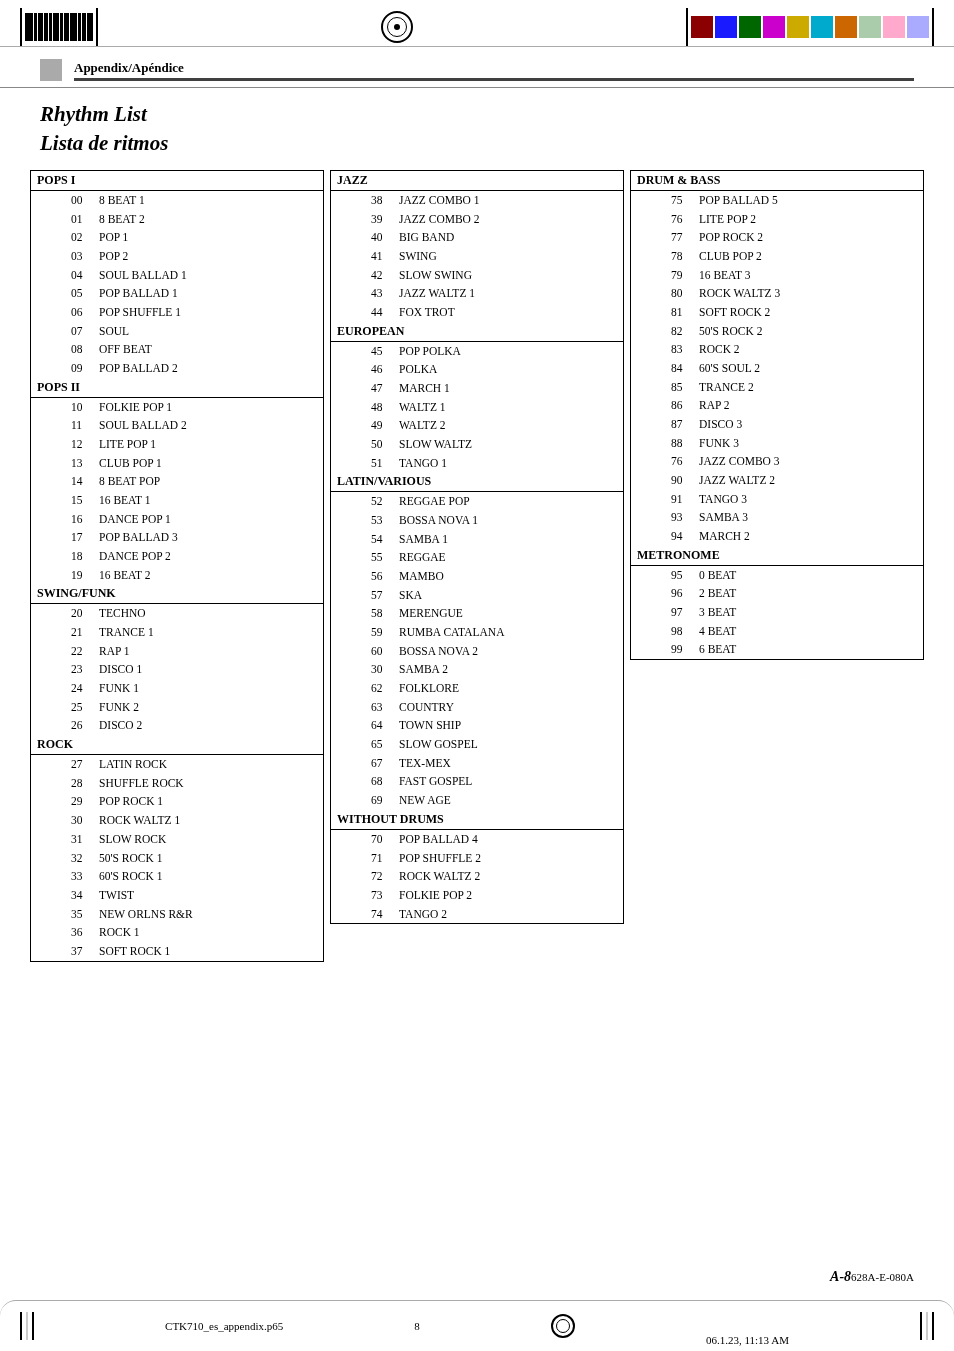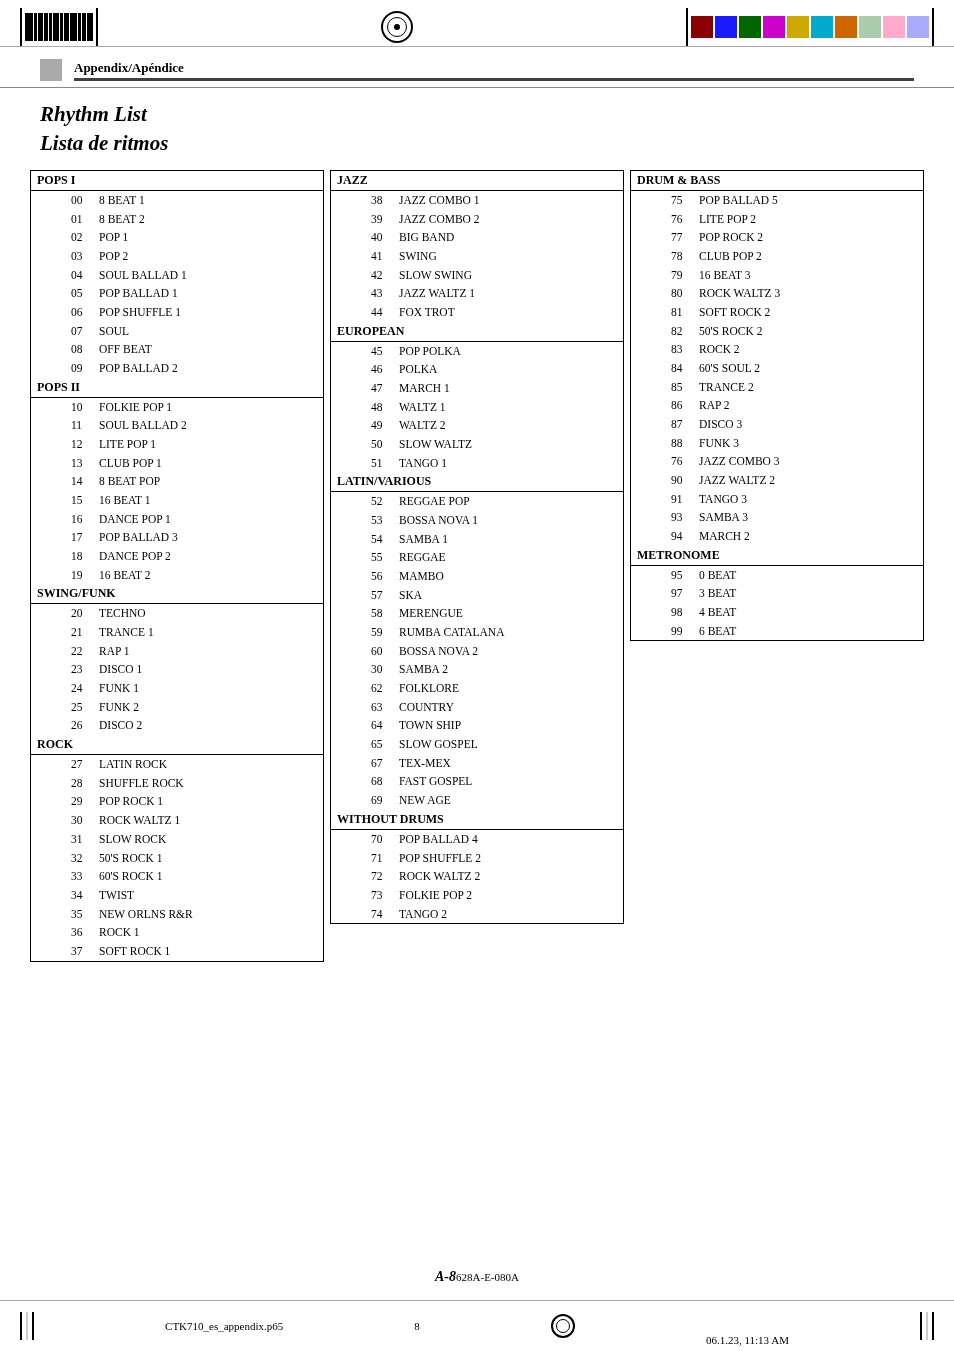--- a/index.html
+++ b/index.html
@@ -518,42 +518,46 @@
           <span class="name">MARCH 2</span>
         </div>
     </div>
     <div class="cat-header">METRONOME</div>
     <div class="cat-rows">
       <div class="cat-row">
           <span class="num">95</span>
           <span class="name">0 BEAT</span>
         </div>
       <div class="cat-row">
+          <span class="num">96</span>
+          <span class="name">2 BEAT</span>
+        </div>
+      <div class="cat-row">
           <span class="num">97</span>
           <span class="name">3 BEAT</span>
         </div>
       <div class="cat-row">
           <span class="num">98</span>
           <span class="name">4 BEAT</span>
         </div>
       <div class="cat-row">
           <span class="num">99</span>
           <span class="name">6 BEAT</span>
         </div>
     </div>
   </div>
 
 </div>
 
-<div style="position:absolute; bottom:60px; left:0; right:0; padding: 6px 40px; display:flex; justify-content:center; align-items:center;">
+<div style="position:absolute; bottom:60px; left:0; right:0; padding: 6px 40px; display:flex; justify-content:flex-end; align-items:center;">
   <div style="font-style:italic; font-size:14px; font-weight:bold;">A-8</div>
   <div style="font-size:11px;">628A-E-080A</div>
 </div>
 
-<div style="position:absolute; bottom:0; left:0; right:0; border-top:1px solid #aaa; padding:5px 20px; display:flex; justify-content:space-between; align-items:center; background:#fff;">
+<div style="position:absolute; bottom:0; left:0; right:0; border-top:1px solid #aaa; padding:5px 20px; display:flex; justify-content:space-between; align-items:center; background:#fff;border-radius:16px;">
 
   <div style="display:flex; align-items:center; gap:4px;">
     <div style="width:2px; height:28px; border-top:2px solid #000; border-bottom:2px solid #000; border-left:2px solid #000;"></div>
     <div style="width:2px; height:28px; background:#ccc;"></div>
     <div style="width:2px; height:28px; border-top:2px solid #000; border-bottom:2px solid #000; border-right:2px solid #000;"></div>
   </div>
   <div style="font-size:11px;">CTK710_es_appendix.p65</div>
   <div style="font-size:11px;">8</div>
 
   <div style="width:24px; height:24px; border:2px solid #000; border-radius:50%; display:flex; align-items:center; justify-content:center;">

